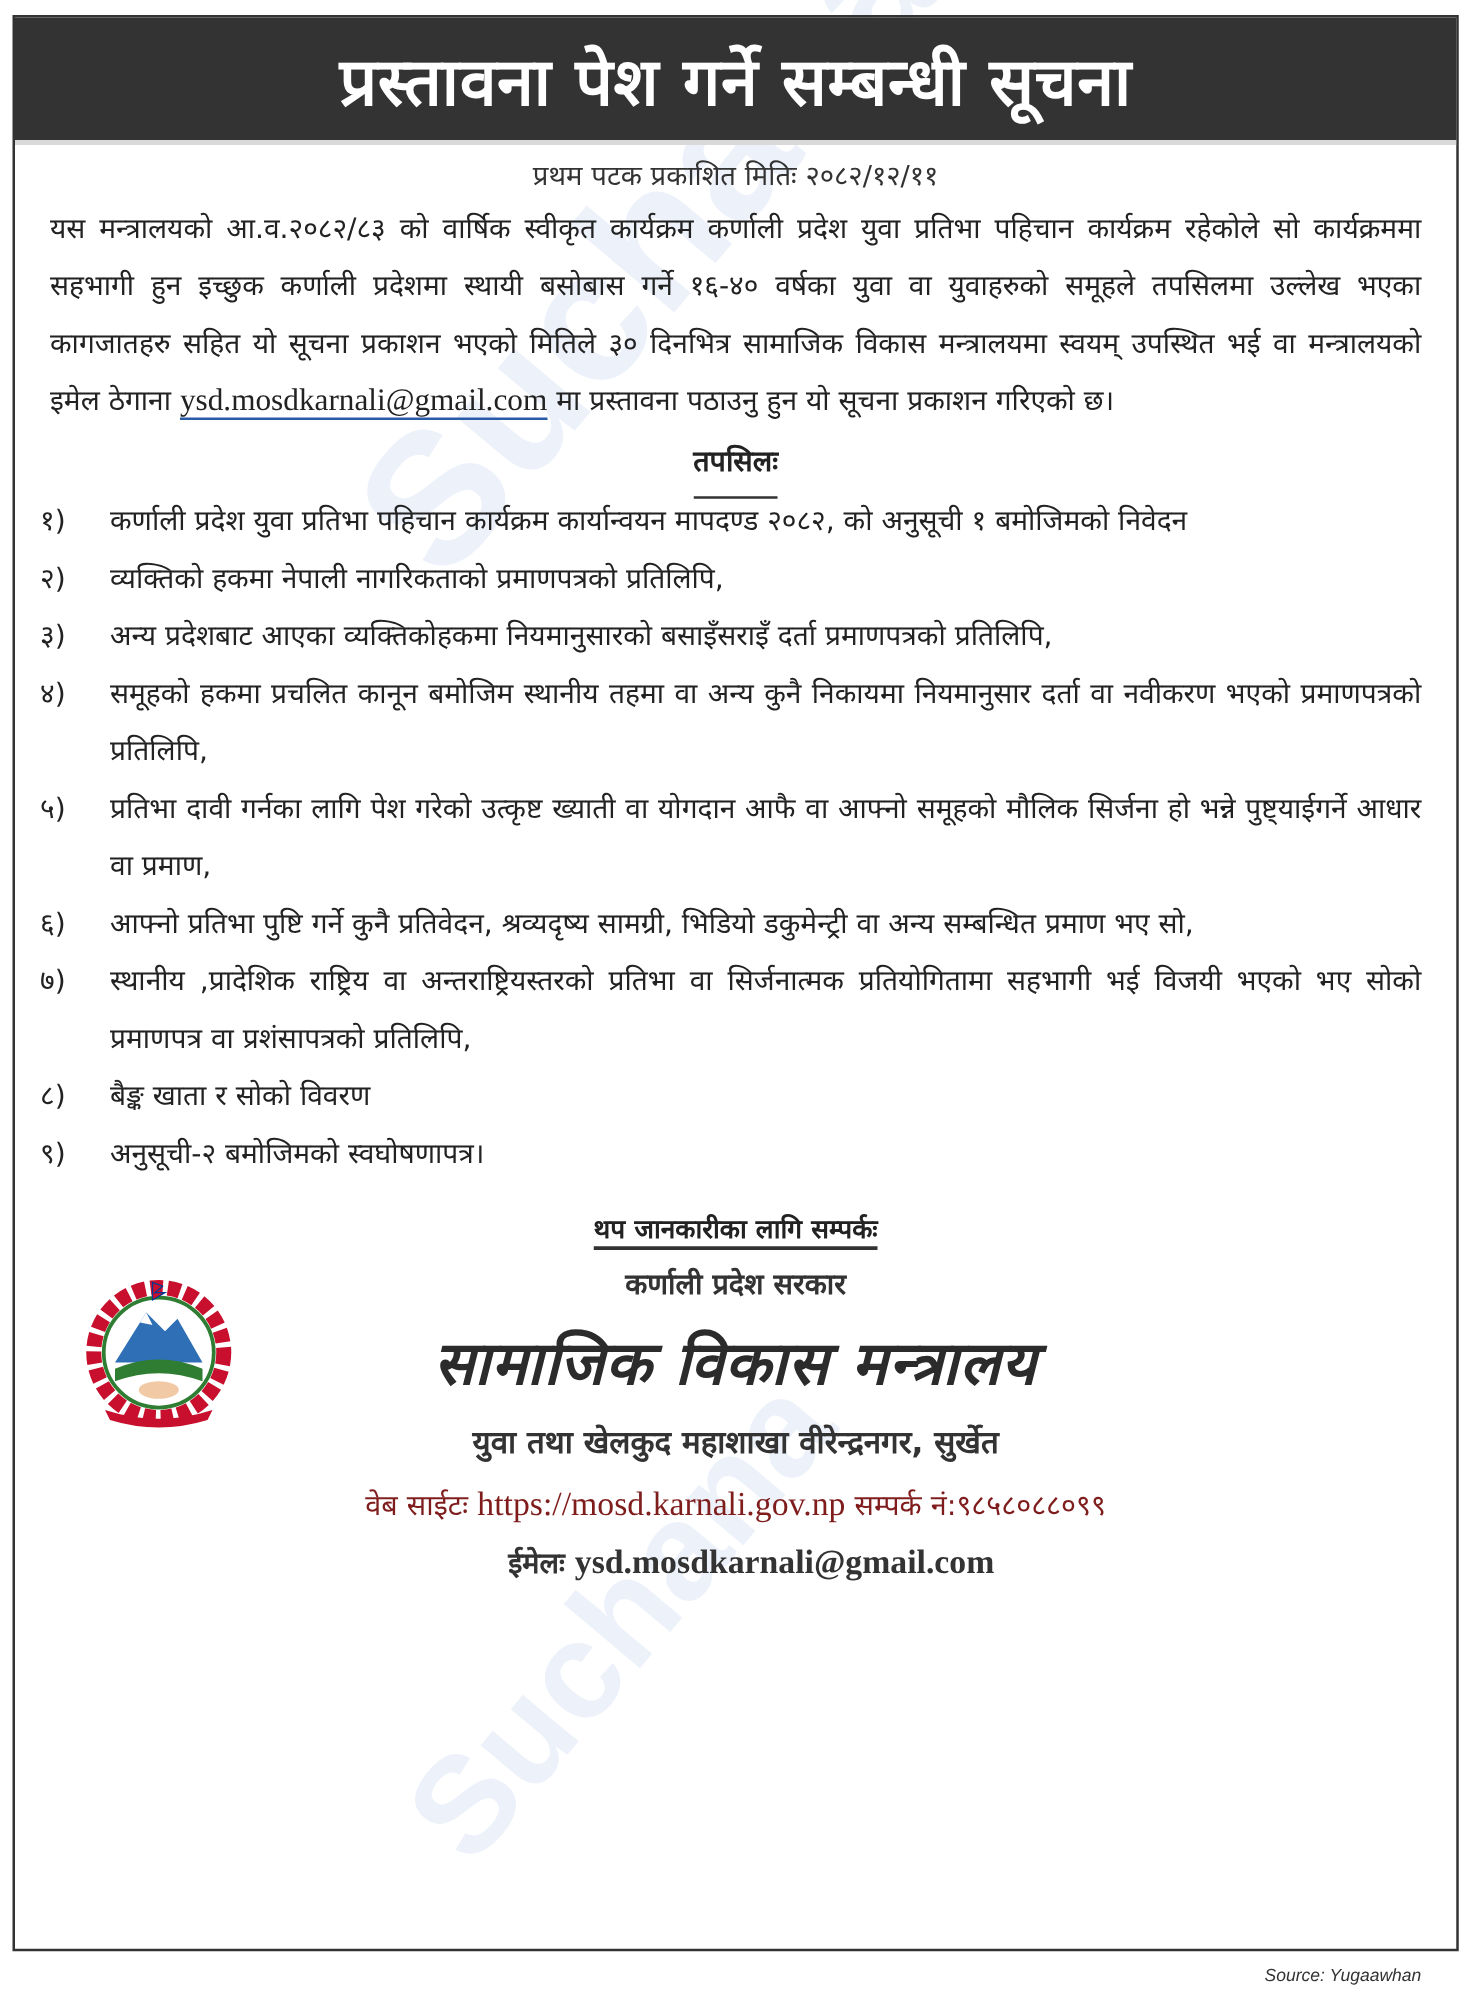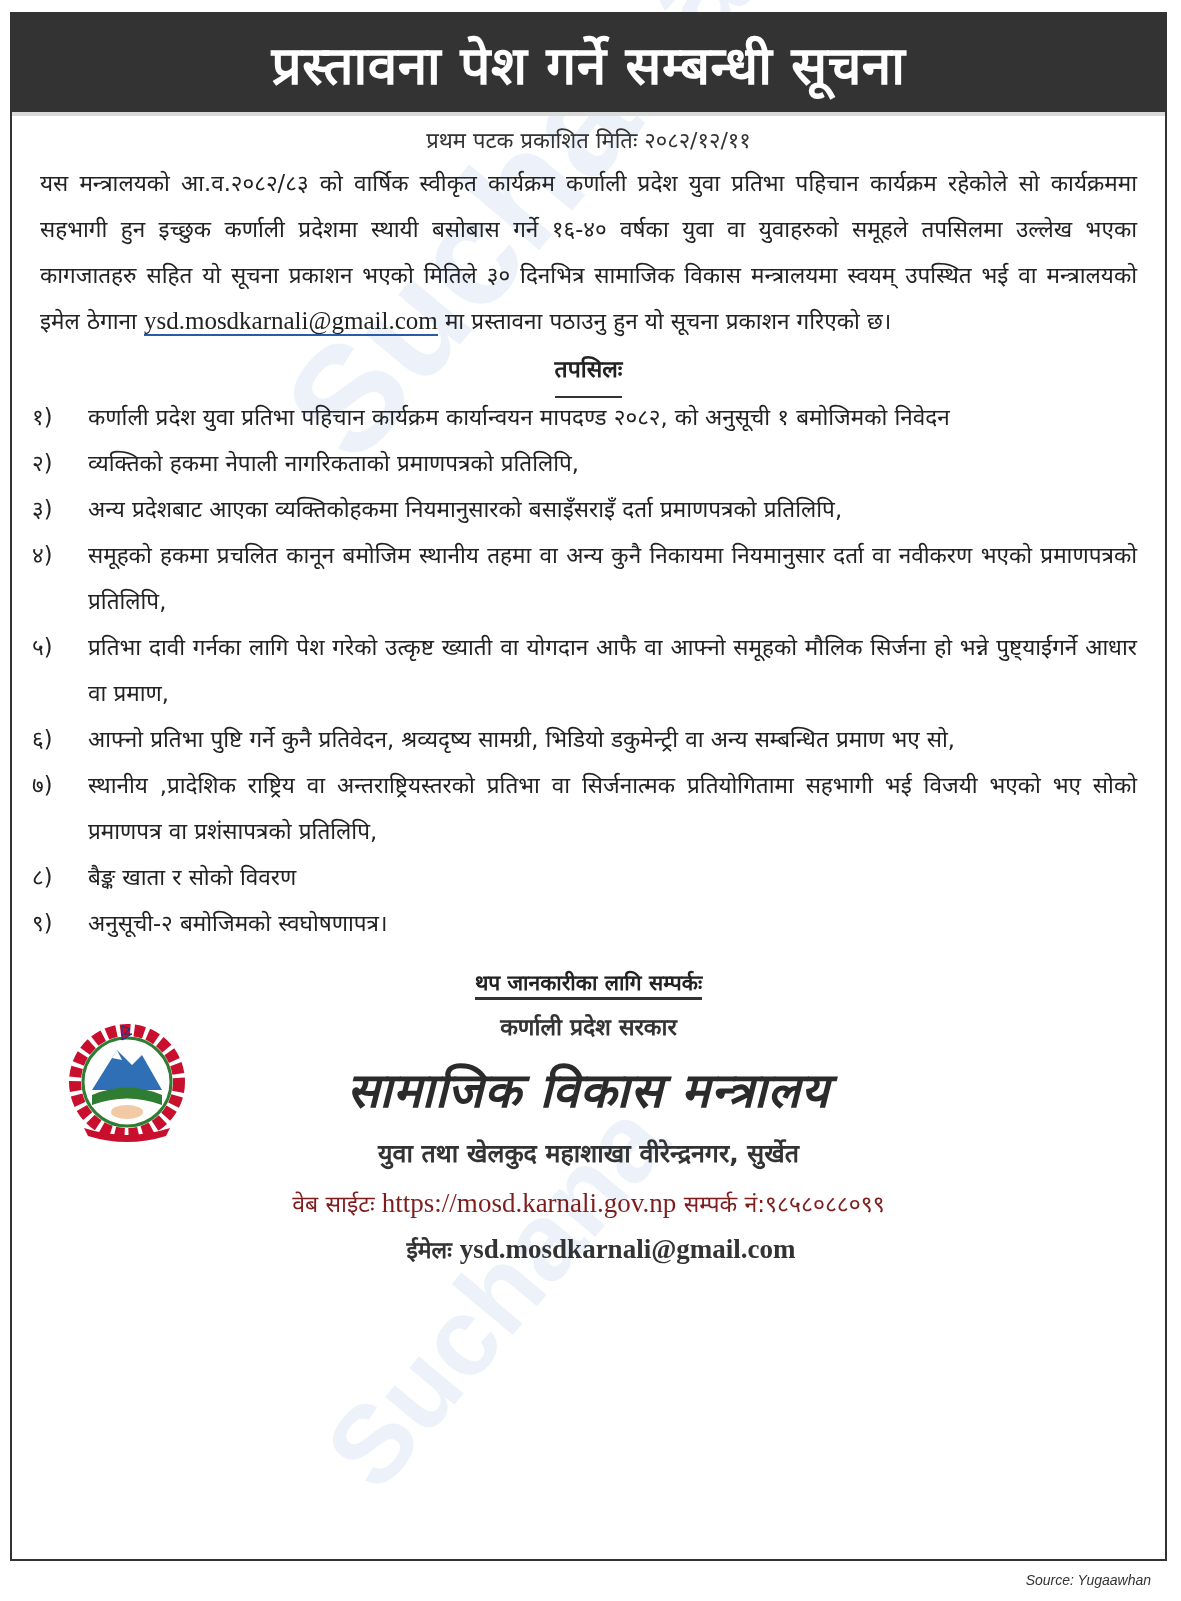--- a/index.html
+++ b/index.html
@@ -71,21 +71,21 @@
   }
   .web-line {
     text-align: center; font-weight: normal; font-size: 23px; color: #7f1d1d; margin-top: 18px;
   }
   .web-line .url { font-family: "Liberation Serif", serif; font-size: 27px; }
   .email-line {
     text-align: center; font-weight: bold; font-size: 23px; color: #333; margin-top: 14px; padding-left: 25px;
   }
   .email-line .addr { font-family: "Liberation Serif", serif; font-size: 27px; }
   .source {
-    position: absolute; right: 30px; top: 1572px;
+    position: absolute; right: 44px; top: 1572px;
     font-family: "Liberation Sans", sans-serif; font-style: italic;
     font-size: 14px; color: #333;
   }
 </style>
 </head>
 <body>
 
 <div class="watermark">Suchana</div>
 <div class="watermark watermark2">Suchana</div>
 

